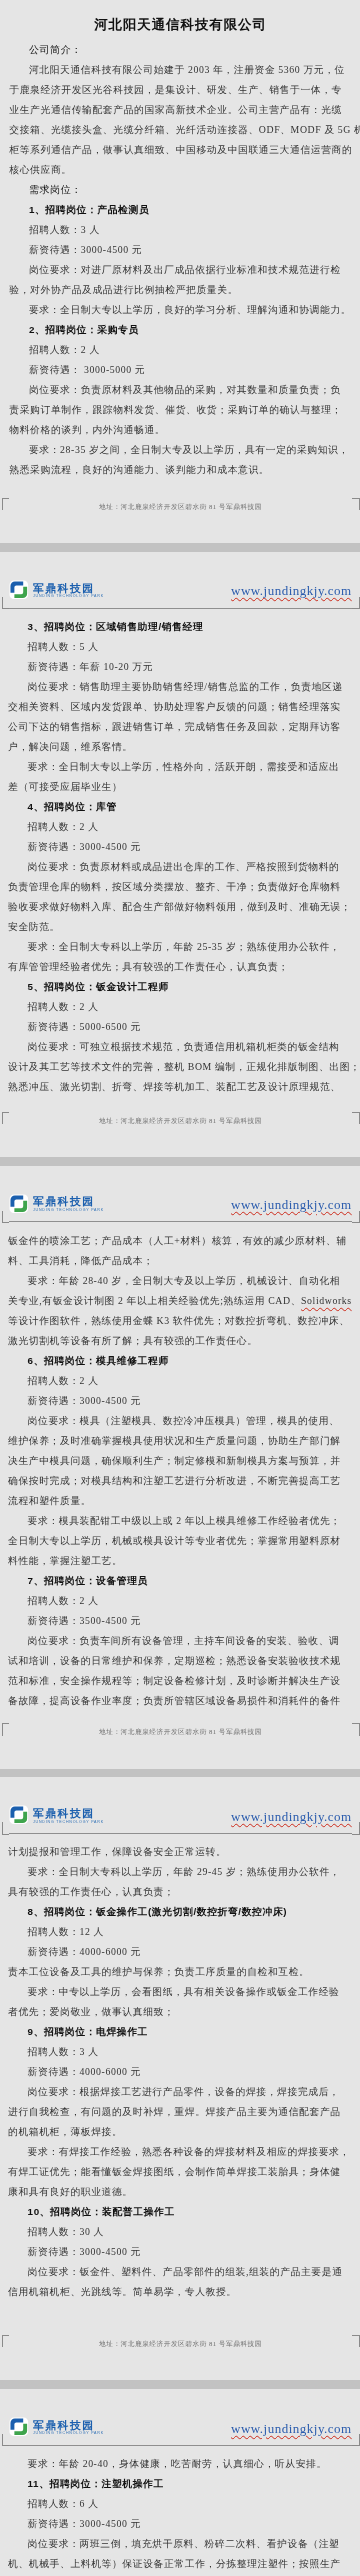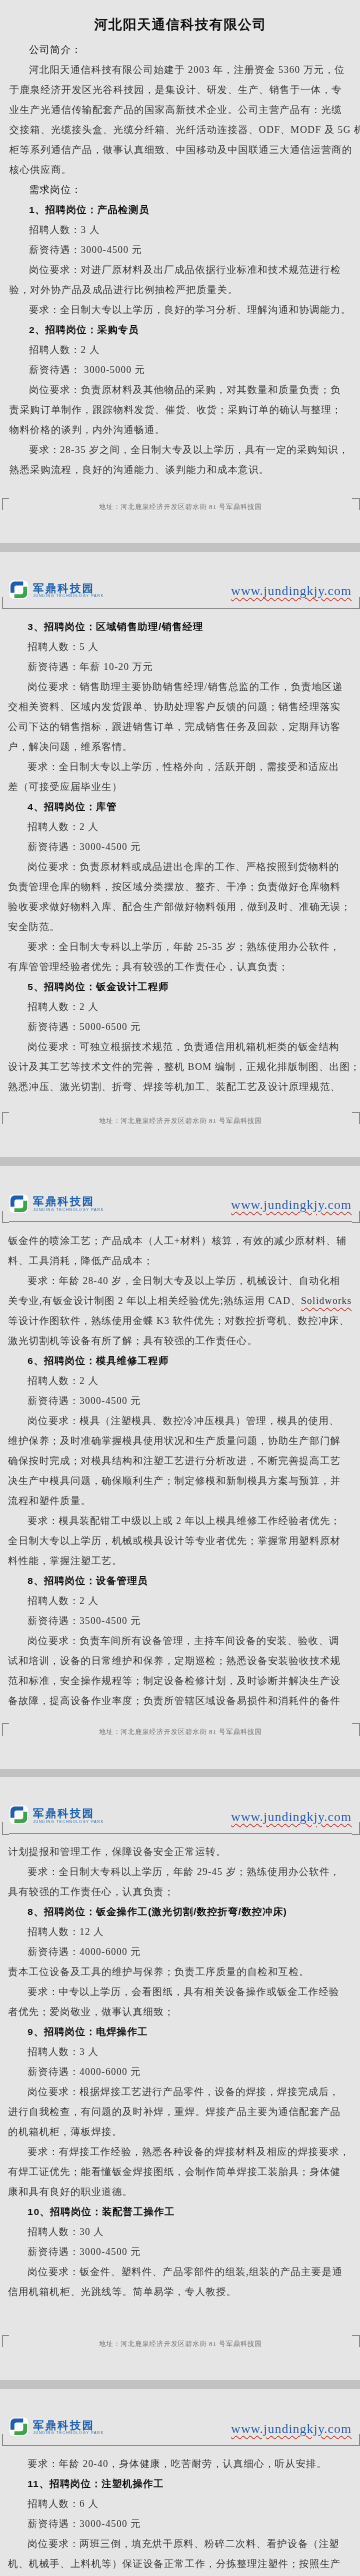--- a/index.html
+++ b/index.html
@@ -143,27 +143,27 @@
         <div class="line cont">料、工具消耗，降低产品成本；</div>
         <div class="line first">要求：年龄 28-40 岁，全日制大专及以上学历，机械设计、自动化相</div>
         <div class="line cont"><span>关专业,有钣金设计制图 2 年以上相关经验优先;熟练运用 CAD、</span><span class="wavy">Solidworks</span></div>
         <div class="line cont">等设计作图软件，熟练使用金蝶 K3 软件优先；对数控折弯机、数控冲床、</div>
         <div class="line cont">激光切割机等设备有所了解；具有较强的工作责任心。</div>
         <div class="line head">6、招聘岗位：模具维修工程师</div>
         <div class="line first">招聘人数：2 人</div>
         <div class="line first">薪资待遇：3000-4500 元</div>
         <div class="line first">岗位要求：模具（注塑模具、数控冷冲压模具）管理，模具的使用、</div>
         <div class="line cont">维护保养；及时准确掌握模具使用状况和生产质量问题，协助生产部门解</div>
+        <div class="line cont">决生产中模具问题，确保顺利生产；制定修模和新制模具方案与预算，并</div>
         <div class="line cont">确保按时完成；对模具结构和注塑工艺进行分析改进，不断完善提高工艺</div>
-        <div class="line cont">决生产中模具问题，确保顺利生产；制定修模和新制模具方案与预算，并</div>
         <div class="line cont">流程和塑件质量。</div>
         <div class="line first">要求：模具装配钳工中级以上或 2 年以上模具维修工作经验者优先；</div>
         <div class="line cont">全日制大专以上学历，机械或模具设计等专业者优先；掌握常用塑料原材</div>
         <div class="line cont">料性能，掌握注塑工艺。</div>
-        <div class="line head">8、招聘岗位：设备管理员</div>
+        <div class="line head">7、招聘岗位：设备管理员</div>
         <div class="line first">招聘人数：2 人</div>
         <div class="line first">薪资待遇：3500-4500 元</div>
         <div class="line first">岗位要求：负责车间所有设备管理，主持车间设备的安装、验收、调</div>
         <div class="line cont">试和培训，设备的日常维护和保养，定期巡检；熟悉设备安装验收技术规</div>
         <div class="line cont">范和标准，安全操作规程等；制定设备检修计划，及时诊断并解决生产设</div>
         <div class="line cont">备故障，提高设备作业率度；负责所管辖区域设备易损件和消耗件的备件</div>
       </div>
       <div class="page-footer">地址：河北鹿泉经济开发区碧水街 81 号军鼎科技园</div>
       <div class="cm bl"></div>
       <div class="cm br"></div>

